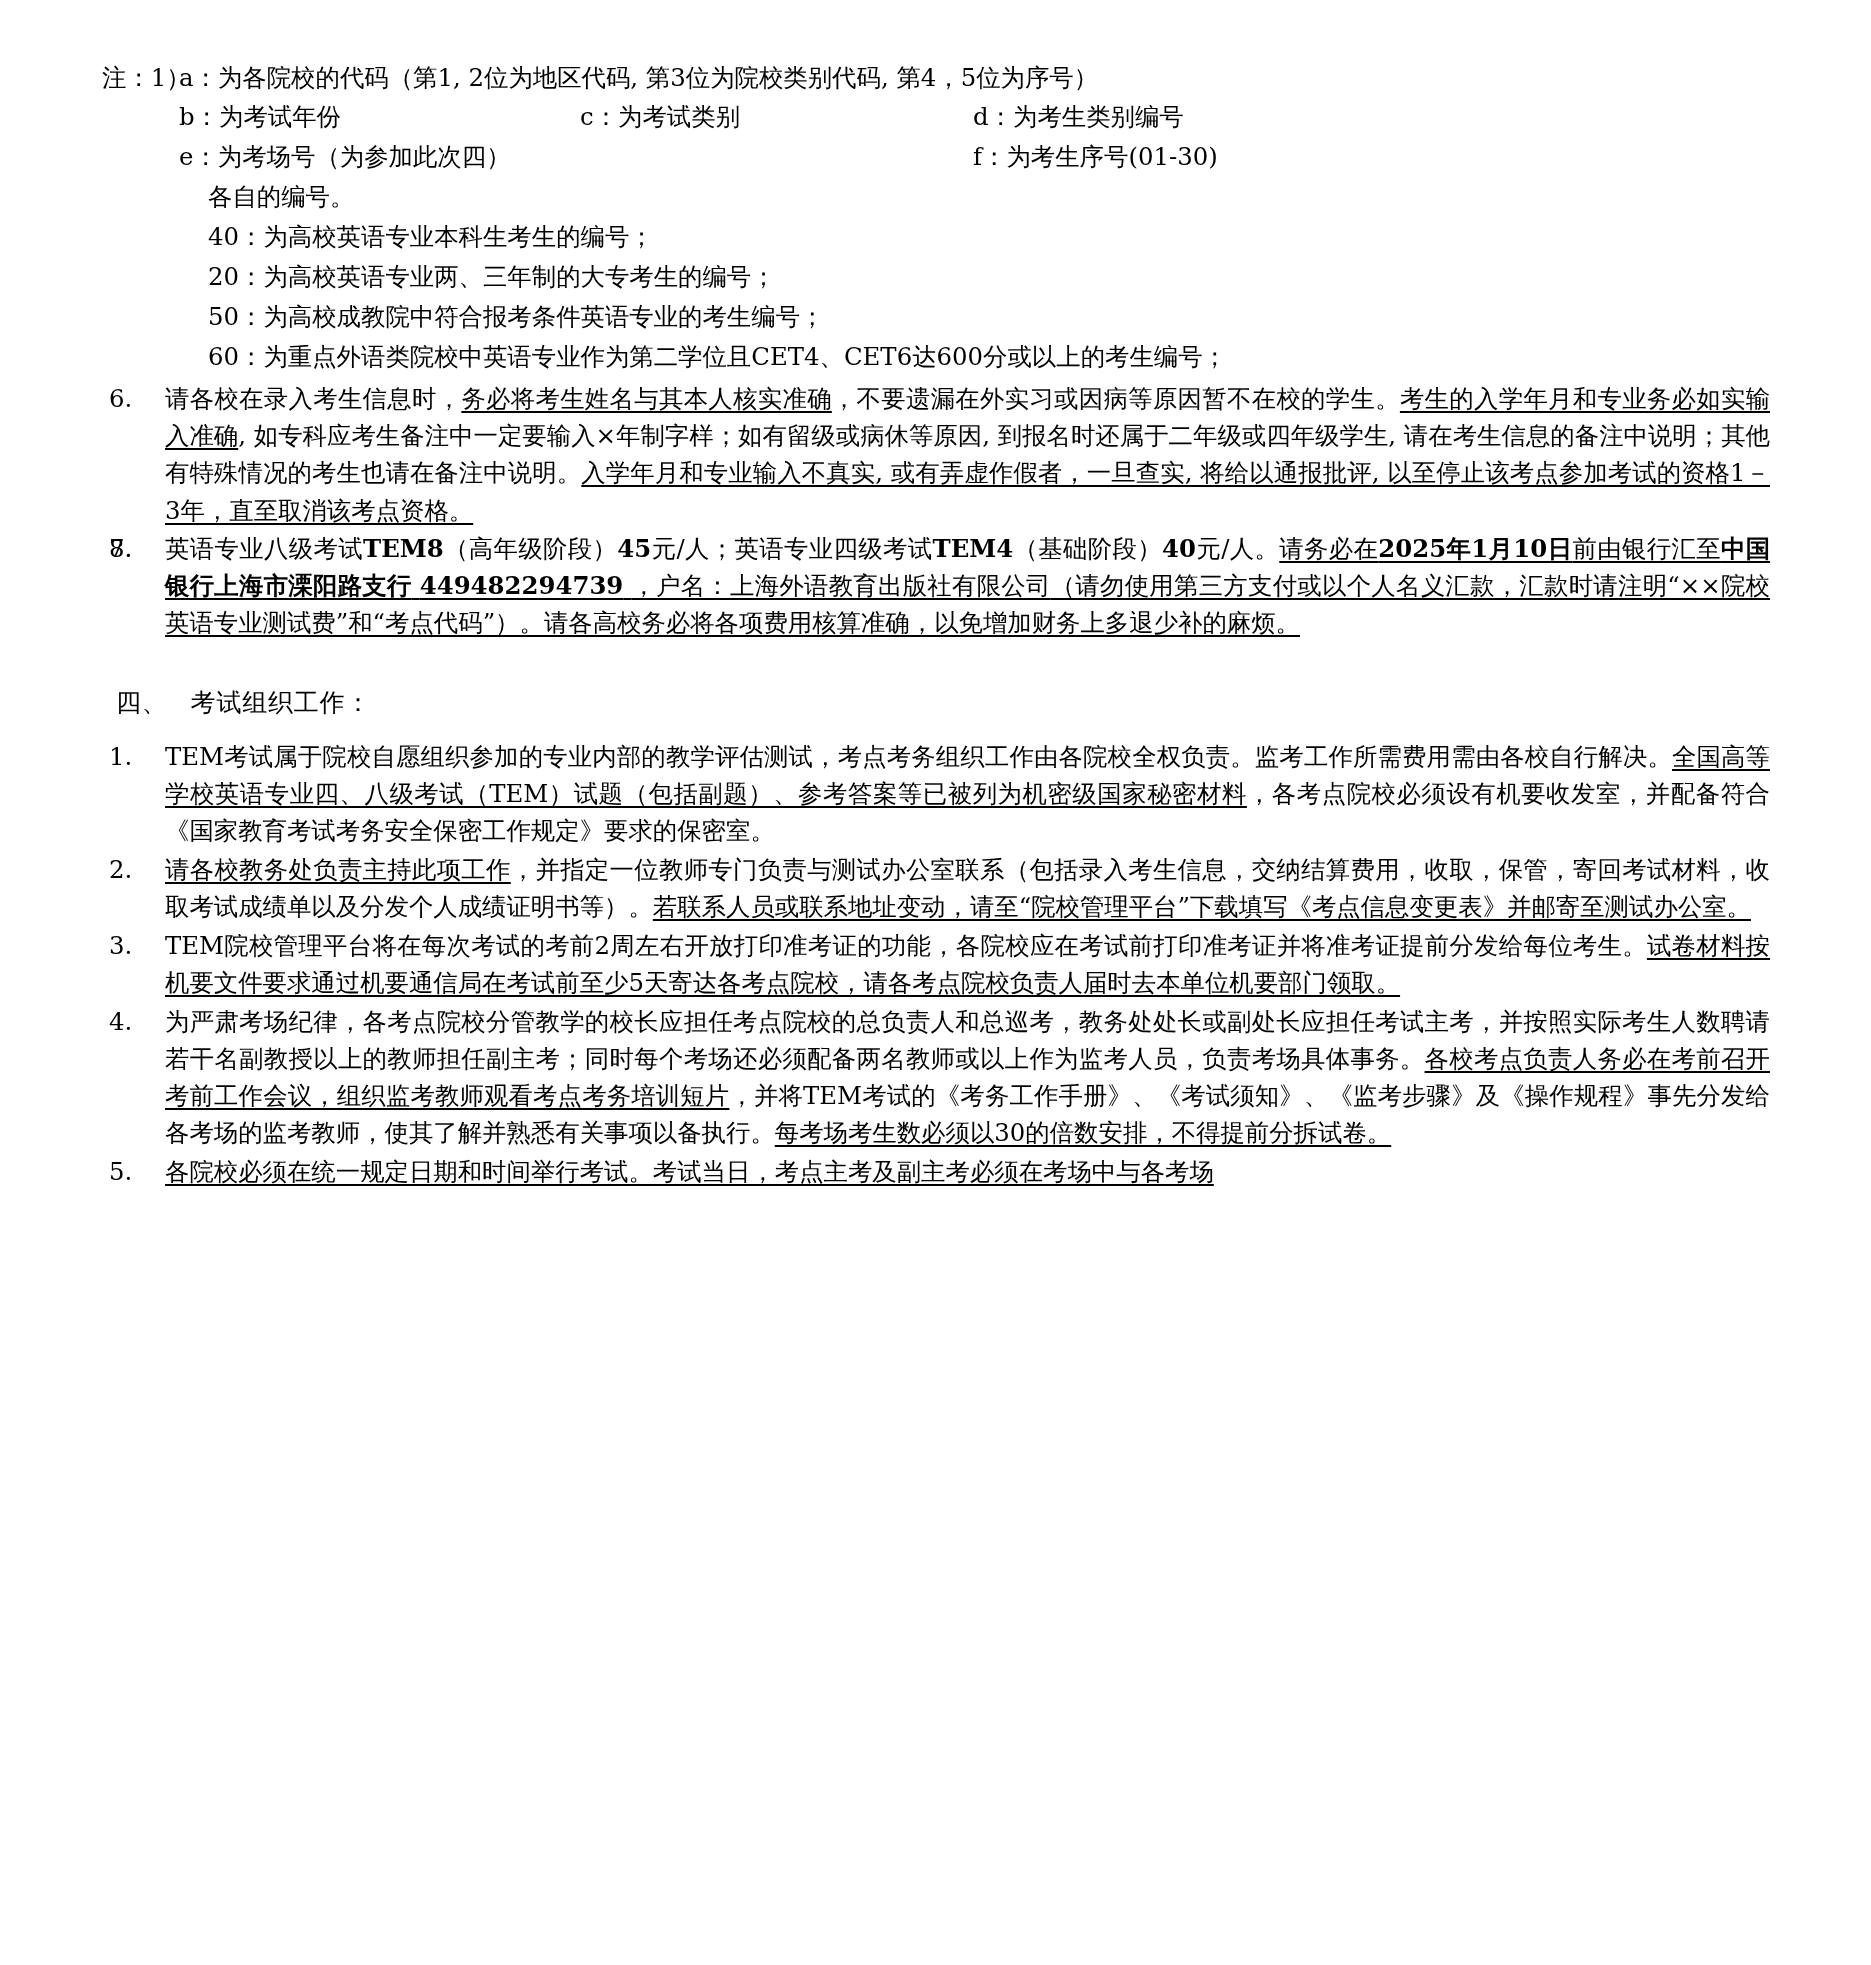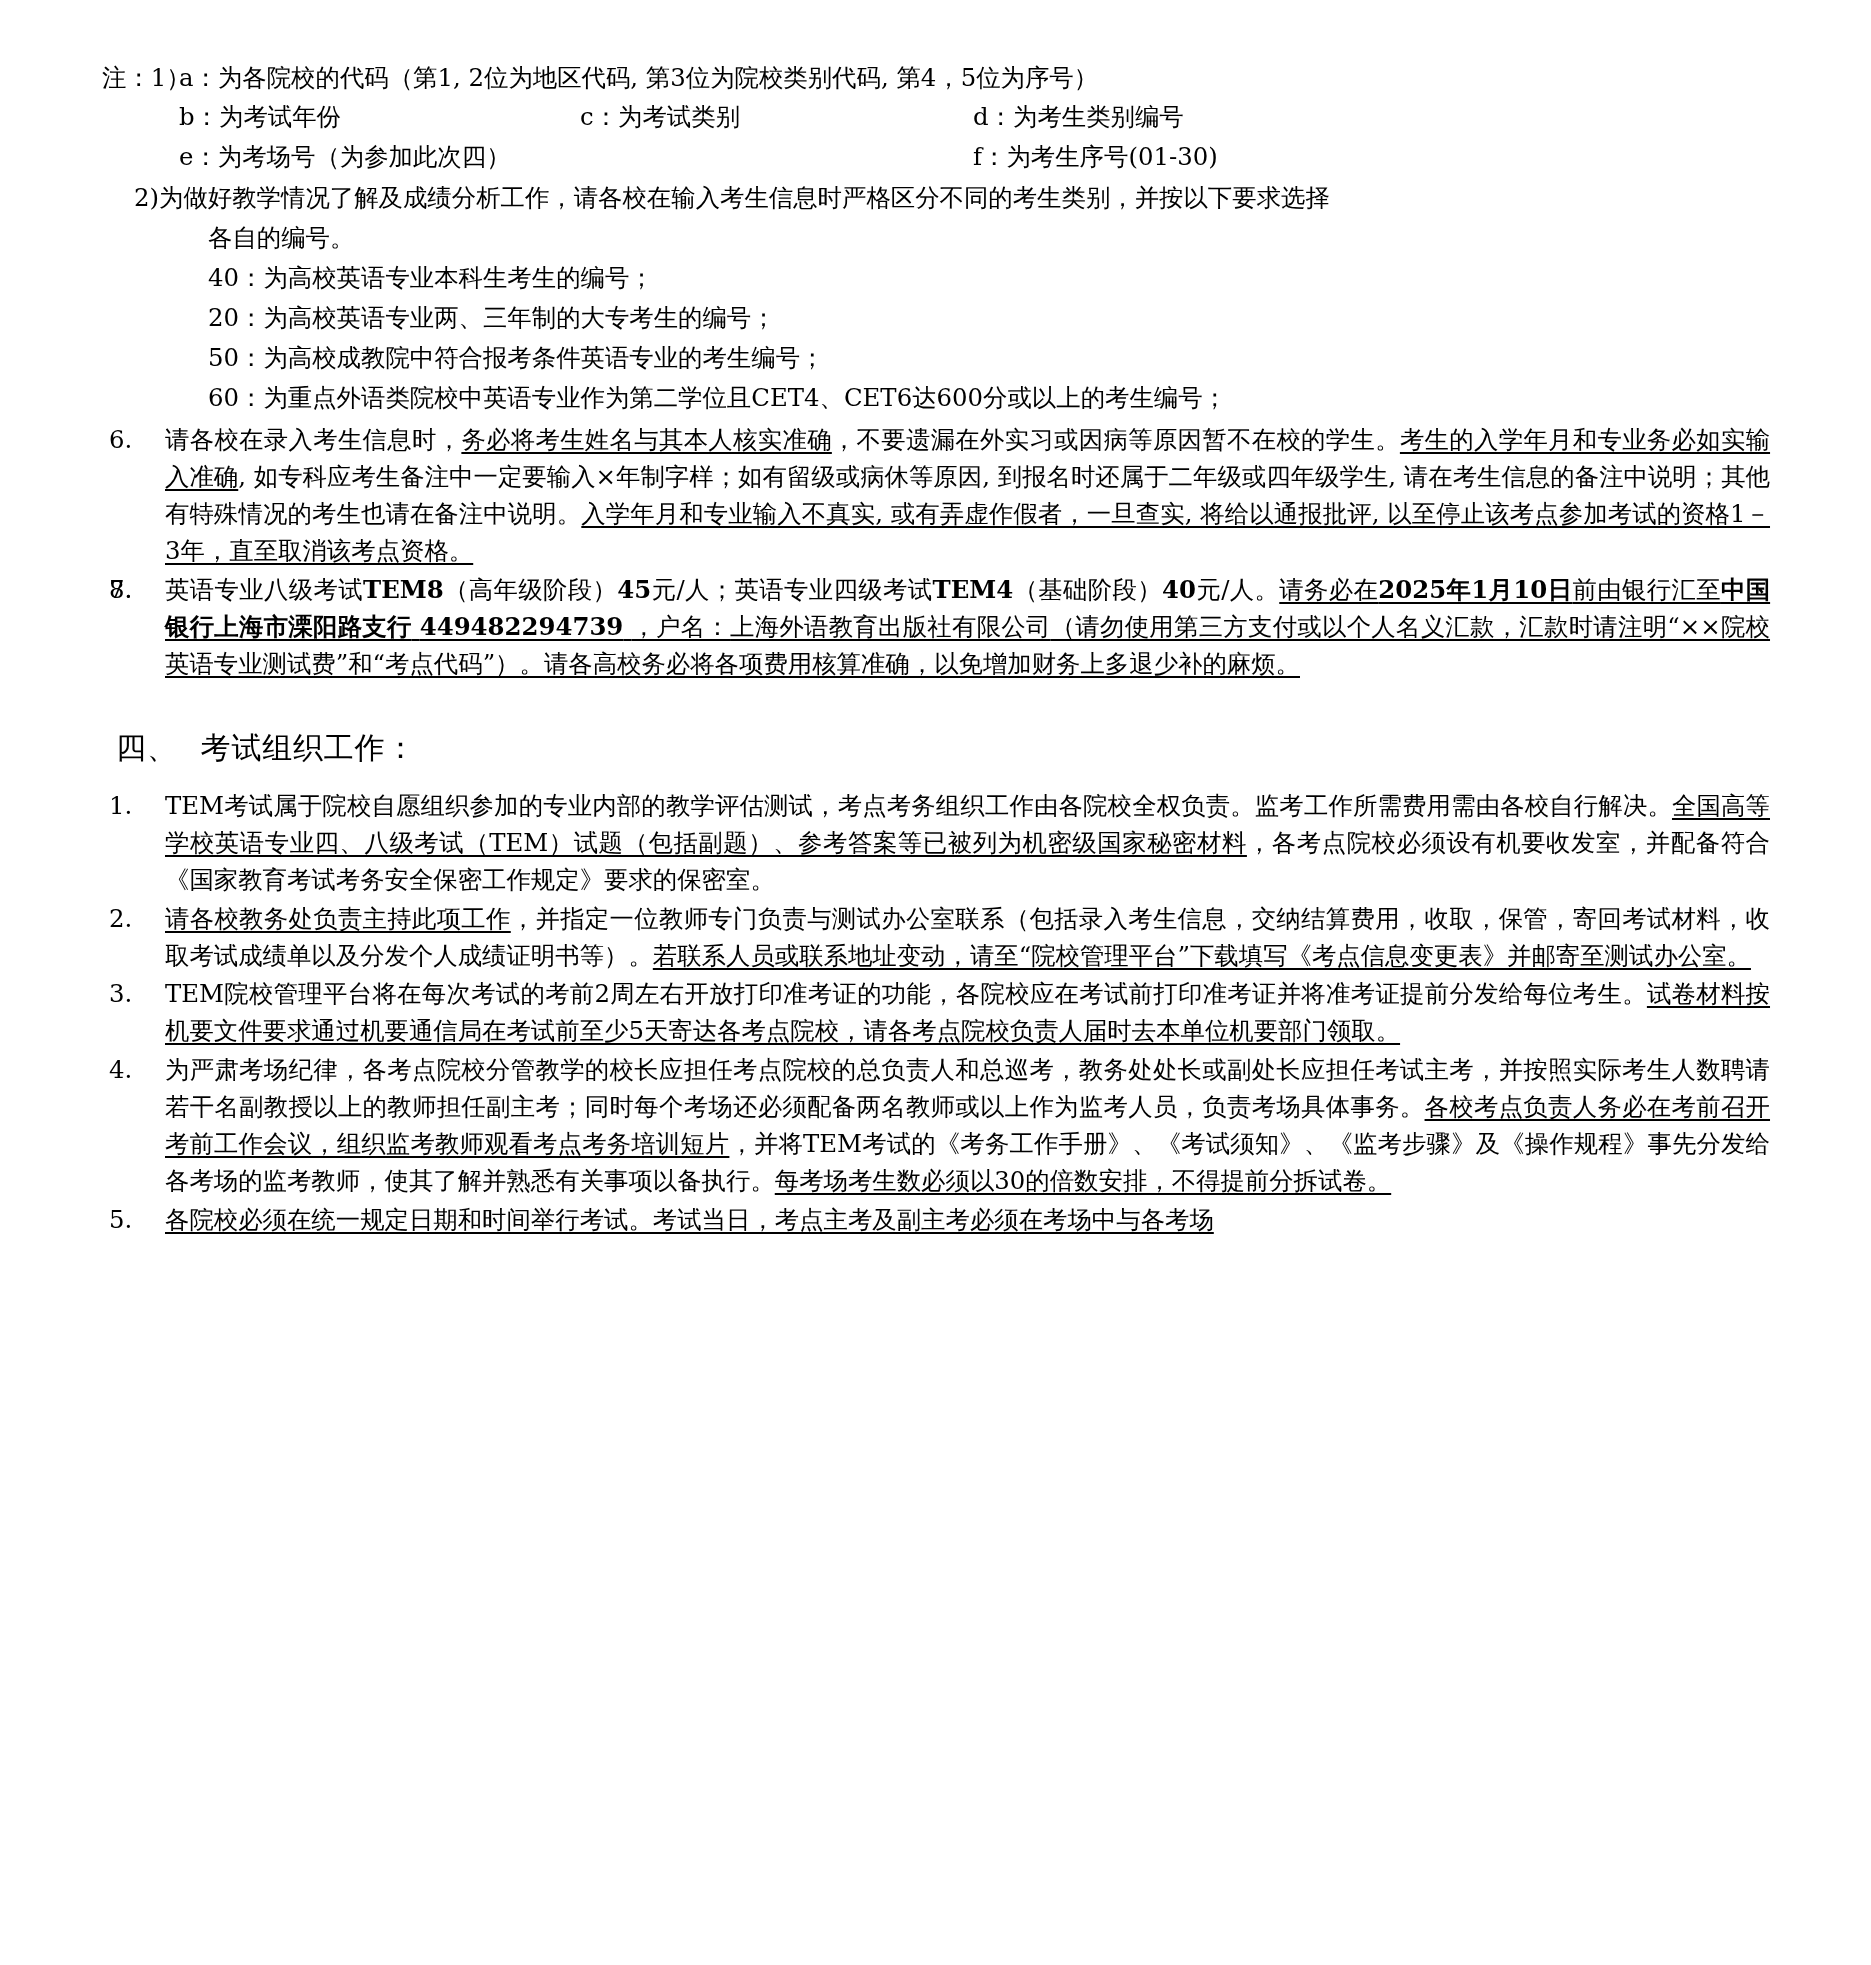--- a/index.html
+++ b/index.html
@@ -77,21 +77,21 @@
   ol.main-list > li > .num {
     position: absolute;
     left: 7px;
     top: 0;
     width: 47px;
     text-align: left;
   }
 
   
   .section-heading {
-    font-size: 30px;
+    font-size: 25px;
     margin: 43px 0 15.7px 0;
     padding-left: 14px;
     letter-spacing: 0.8px;
   }
   .section-heading .sh-num { margin-right: 23px; }
 
   
   .u   { text-decoration: underline; text-underline-offset: 3.9px; text-decoration-thickness: 2px; }
   .b   { font-weight: bold; margin-top: 32px; }
   .ub  { font-weight: bold; text-decoration: underline; text-underline-offset: 3.9px; text-decoration-thickness: 2px; margin-top: 12px; }
@@ -113,21 +113,20 @@
         <span class="note-key note-col-2"><span>c：</span><span>为考试类别</span></span>
         <span class="note-key"><span>d：</span><span>为考生类别编号</span></span>
       </div>
       <div class="note-row">
         <span class="note-lead"></span>
         <span class="note-key note-col-e"><span>e：</span><span>为考场号（为参加此次四）</span></span>
         <span class="note-key"><span>f：</span><span>为考生序号(01-30)</span></span>
       </div>
     </div>
 
-    <div class="sub-item"><span>2)</span><span>为做好教学情况了解及成绩分析工作，请各校在输入考生信息时严格区分不同的考生类别，并按以下要求选择</span></div>
     <div class="code-line">各自的编号。</div>
 
     <div class="code-line"><span>40：</span><span>为高校英语专业本科生考生的编号；</span></div>
     <div class="code-line"><span>20：</span><span>为高校英语专业两、三年制的大专考生的编号；</span></div>
     <div class="code-line"><span>50：</span><span>为高校成教院中符合报考条件英语专业的考生编号；</span></div>
     <div class="code-line"><span>60：</span><span>为重点外语类院校中英语专业作为第二学位且CET4、CET6达600分或以上的考生编号；</span></div>
 
     <ol class="main-list">
       <li>
         <span class="num">6.</span><span>请各校在录入考生信息时，</span><span class="u">务必将考生姓名与其本人核实准确</span><span>，不要遗漏在外实习或因病等原因暂不在校的学生。</span><span class="u">考生的入学年月和专业务必如实输入准确</span><span>, 如专科应考生备注中一定要输入×年制字样；如有留级或病休等原因, 到报名时还属于二年级或四年级学生, 请在考生信息的备注中说明；其他有特殊情况的考生也请在备注中说明。</span><span class="u">入学年月和专业输入不真实, 或有弄虚作假者，一旦查实, 将给以通报批评, 以至停止该考点参加考试的资格1－3年，直至取消该考点资格。</span>

